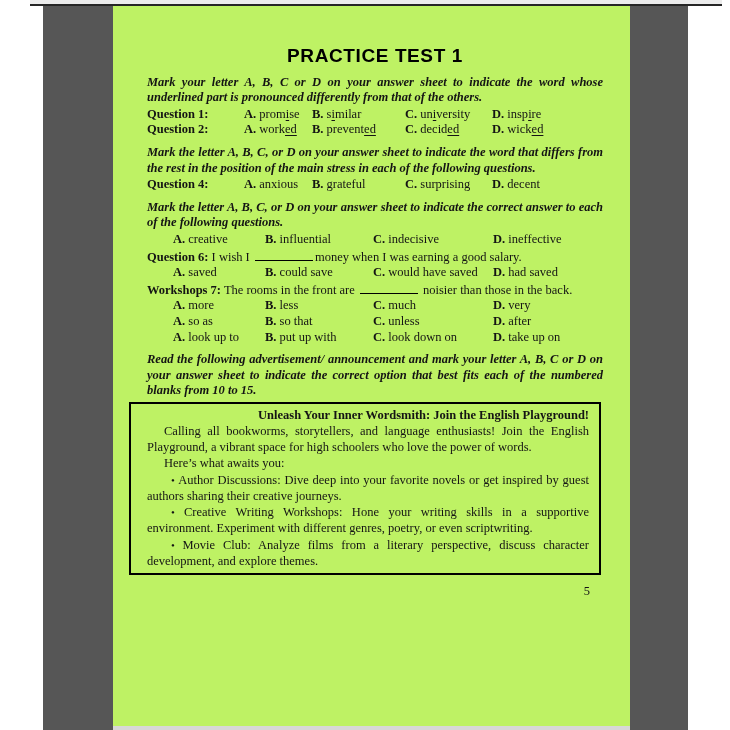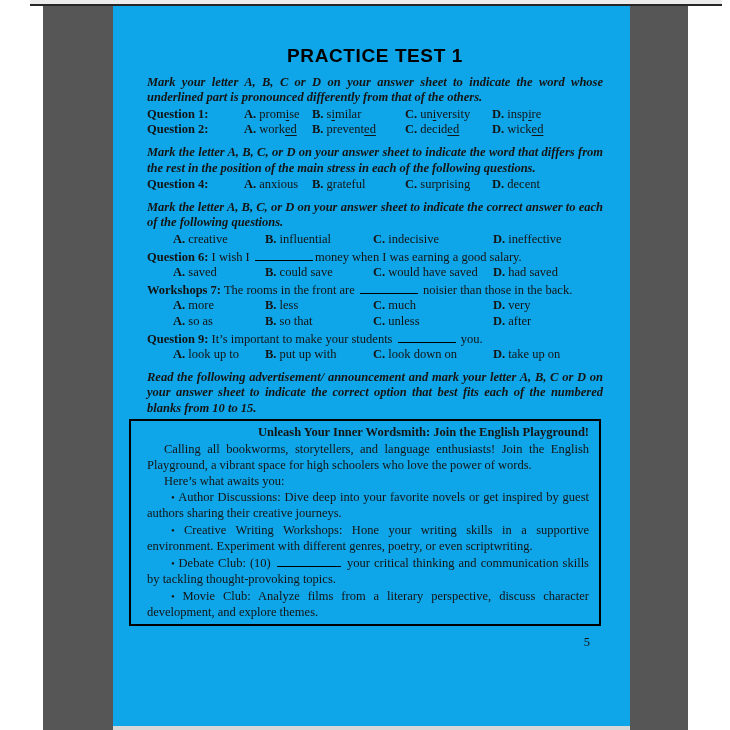--- a/index.html
+++ b/index.html
@@ -12,21 +12,21 @@
   .top-strip{
     position:absolute;left:30px;top:0;width:692px;height:4px;
     background:#ececec;border-bottom:2px solid #262626;
   }
   .side-bar{position:absolute;top:6px;height:724px;background:#565656;}
   .bar-left{left:43px;width:70px;}
   .bar-right{left:630px;width:58px;}
   .bottom-strip{position:absolute;left:113px;top:726px;width:517px;height:4px;background:#d8d8d8;}
   .page{
     position:absolute;left:113px;top:6px;width:517px;height:720px;
-    background:#0ea5e9;box-sizing:border-box;
+    background:#bef264;box-sizing:border-box;
     padding:40px 27px 0 34px;
     font-size:12.5px;line-height:15.6px;
   }
   .title{
     font-family:"Liberation Sans", sans-serif;
     font-weight:900;font-size:19px;letter-spacing:.6px;
     text-align:center;margin:2px 0 11px 0;color:#000;
   }
   .instr{
     font-weight:bold;font-style:italic;text-align:justify;
@@ -113,40 +113,38 @@
         <span><b class="letter">B.</b> less</span>
         <span><b class="letter">C.</b> much</span>
         <span><b class="letter">D.</b> very</span>
       </div>
       <div class="opts-row">
         <span><b class="letter">A.</b> so as</span>
         <span><b class="letter">B.</b> so that</span>
         <span><b class="letter">C.</b> unless</span>
         <span><b class="letter">D.</b> after</span>
       </div>
-      <p class="bq" style="margin: 0px;"><span class="qlab2">Question 9:</span> It’s important to make your students <span class="blank"></span> you.</p>
       <div class="opts-row">
         <span><b class="letter">A.</b> look up to</span>
         <span><b class="letter">B.</b> put up with</span>
         <span><b class="letter">C.</b> look down on</span>
         <span><b class="letter">D.</b> take up on</span>
       </div>
     </div>
 
   <div class="gap"></div>
   <p class="instr">Read the following advertisement/ announcement and mark your letter A, B, C or D on your answer sheet to indicate the correct option that best fits each of the numbered blanks from 10 to 15.</p>
 
   <div class="cloze-box">
     <div class="box-title">Unleash Your Inner Wordsmith: Join the English Playground!</div>
     <p class="box-par" style="margin:0">Calling all bookworms, storytellers, and language enthusiasts! Join the English Playground, a vibrant space for high schoolers who love the power of words.</p>
     <p class="box-par" style="margin:0">Here’s what awaits you:</p>
     <div id="box-bullets">
         <p class="bullet" style="margin: 0px;"><span class="dot">• </span>Author Discussions: Dive deep into your favorite novels or get inspired by guest authors sharing their creative journeys.</p>
         <p class="bullet" style="margin: 0px;"><span class="dot">• </span>Creative Writing Workshops: Hone your writing skills in a supportive environment. Experiment with different genres, poetry, or even scriptwriting.</p>
-        <p class="bullet" style="margin: 0px;"><span class="dot">• </span>Debate Club: (10) <span class="blank wide"></span> your critical thinking and communication skills by tackling thought-provoking topics.</p>
         <p class="bullet" style="margin: 0px;"><span class="dot">• </span>Movie Club: Analyze films from a literary perspective, discuss character development, and explore themes.</p>
       </div>
   </div>
 
   <div class="pagenum">5</div>
 </div>
 
 <div class="bottom-strip"></div>
 
 </body></html>

